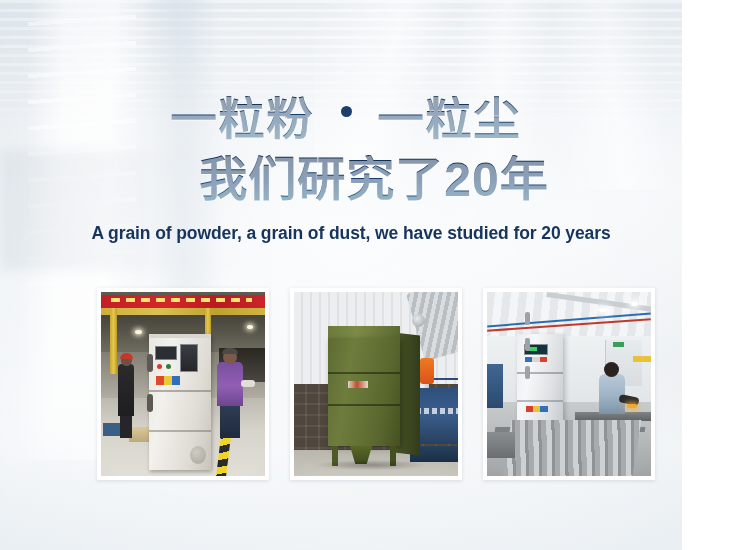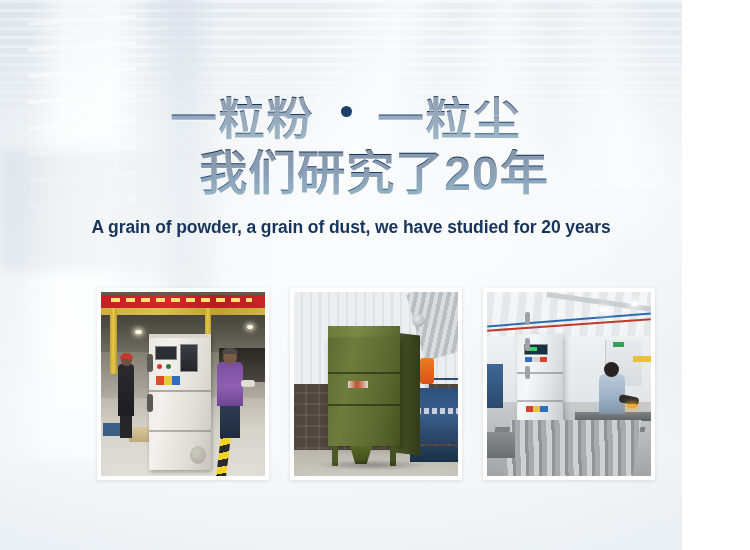--- a/index.html
+++ b/index.html
@@ -135,21 +135,21 @@
     display: inline-block;
     width: 11px; height: 11px;
     border-radius: 50%;
     background: #1b3f68;
     vertical-align: 18px;
     margin: 0 26px;
     -webkit-text-fill-color: initial;
   }
   .line-2 {
     display: block;
-    margin-top: 6px;
+    margin-top: 12px;
     font-size: 48px;
     line-height: 1.05;
     font-weight: 900;
     letter-spacing: 1px;
     padding-left: 66px;
     background: linear-gradient(180deg, #0d2a4f 0%, #16406f 50%, #2e6b8d 100%);
     -webkit-background-clip: text;
     background-clip: text;
     -webkit-text-fill-color: transparent;
     color: #12335c;

